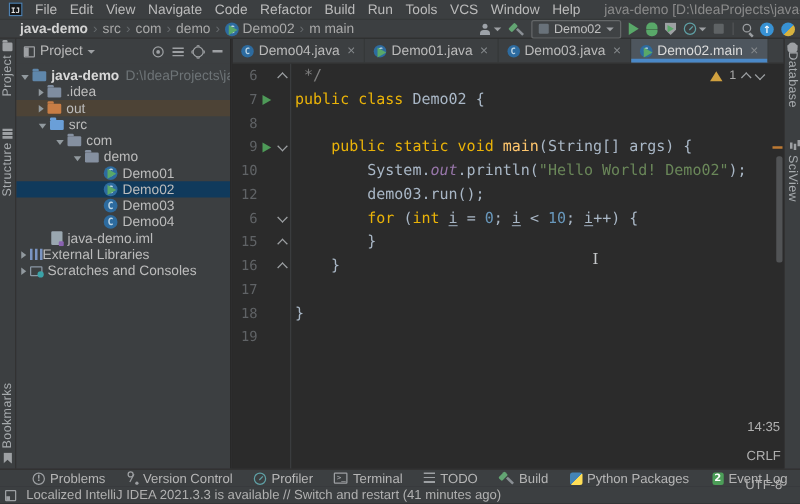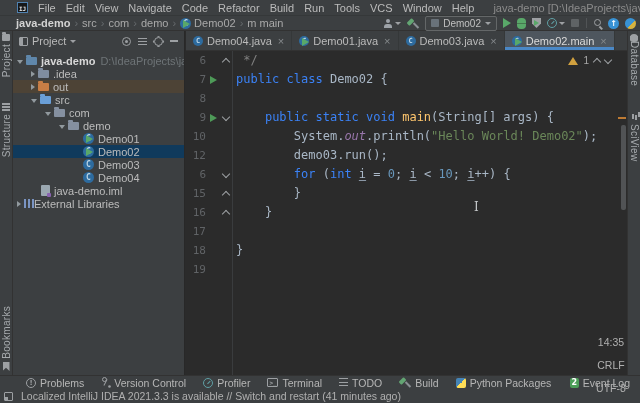--- a/index.html
+++ b/index.html
@@ -3,21 +3,21 @@
 <meta charset="utf-8">
 <style>
   html,body{margin:0;padding:0;background:#2b2b2b;}
   body{width:640px;height:403px;position:relative;overflow:hidden;
        font-family:"Liberation Sans","DejaVu Sans",sans-serif;color:#bbbbbb;font-size:11px;
        -webkit-user-select:none;}
   .ic{display:inline-block;position:relative;flex:none;box-sizing:border-box;}
 
   
   #menubar{position:absolute;left:0;top:0;right:0;height:16px;background:#3c3f41;
-           border-bottom:1px solid #353839;display:flex;align-items:center;padding-left:15px;box-sizing:border-box;}
+           border-bottom:1px solid #353839;display:flex;align-items:center;padding-left:5px;box-sizing:border-box;}
   .logo{width:11px;height:11px;margin:0 5px 0 2px;background:#16181a;border:1px solid #4f81b0;
         color:#e8e8e8;font:700 6px/11px "DejaVu Sans Mono",monospace;text-align:center;}
   .menu-item{padding:0 5px;color:#bbbbbb;}
   #window-title{margin-left:14px;color:#8b8b8b;white-space:nowrap;}
 
   
   #crumbbar{position:absolute;left:0;top:16px;right:0;height:15px;background:#3c3f41;
             border-bottom:1px solid #323232;display:flex;align-items:center;padding:0 4px 0 16px;box-sizing:border-box;}
   #breadcrumbs{display:flex;align-items:center;gap:4px;}
   .crumb{color:#a9a9a9;display:flex;align-items:center;gap:3px;}
@@ -115,21 +115,21 @@
   .codeline.current{background:linear-gradient(to right,transparent 36px,#33383c 36px);}
   .ln{width:20px;flex:none;text-align:right;color:#606366;font-size:11px;}
   .codeline.current .ln{color:#a8a8a8;}
   .runcol{width:14px;flex:none;display:flex;align-items:center;justify-content:center;}
   .gut-run{width:0;height:0;border-left:7px solid #4e9a58;border-top:4.5px solid transparent;border-bottom:4.5px solid transparent;}
   .foldcol{width:12px;flex:none;position:relative;}
   .fold{position:absolute;left:3px;width:5px;height:5px;border-right:1.3px solid #9da0a3;border-bottom:1.3px solid #9da0a3;}
   .fold.start{top:6px;transform:rotate(45deg);}
   .fold.end{top:8px;transform:rotate(-135deg);}
   .codetext{white-space:pre;padding-left:4px;}
-  .c-k{color:#3b82f6;} .c-s{color:#6a8759;} .c-n{color:#6897bb;} .c-f{color:#9876aa;font-style:italic;}
+  .c-k{color:#eab308;} .c-s{color:#6a8759;} .c-n{color:#6897bb;} .c-f{color:#9876aa;font-style:italic;}
   .c-d{color:#ffc66d;} .c-p{color:#a9b7c6;} .c-cm{color:#808080;}
   .c-v{color:#a9b7c6;text-decoration:underline;text-decoration-color:#8a97a5;text-underline-offset:2px;}
   .caret{display:inline-block;width:1.5px;height:13px;background:#d0d0d0;vertical-align:-2px;}
   .bulb{position:absolute;left:55px;top:4px;width:8px;height:8px;border-radius:50%;background:#d2a53f;z-index:2;}
   .bulb::after{content:"";position:absolute;left:2px;top:8px;width:4px;height:3px;background:#8c8c8c;}
   #inspection-widget{position:absolute;top:24px;right:16px;display:flex;align-items:center;gap:5px;font-size:10px;color:#a8a8a8;}
   .warn-tri{width:0;height:0;border-bottom:8px solid #d1a13f;border-left:5px solid transparent;border-right:5px solid transparent;}
   .wchev{width:5px;height:5px;border-right:1.2px solid #9da0a3;border-bottom:1.2px solid #9da0a3;display:inline-block;}
   .wchev.up{transform:rotate(-135deg);margin-top:3px;} .wchev.down{transform:rotate(45deg);margin-bottom:2px;}
   #stripe-mark{position:absolute;right:1px;top:86px;width:8px;height:2px;background:#bd7a33;}
@@ -314,20 +314,25 @@
       <div class="treerow" style="padding-left: 18px;">
         <span class="tchev none"></span>
         <span class="ic ic-iml tico"></span>
         <span class="lbl">java-demo.iml</span>
       </div>
       <div class="treerow" style="padding-left: 4px;">
         <span class="tchev closed"></span>
         <span class="ic ic-libraries tico"></span>
         <span class="lbl">External Libraries</span>
       </div>
+      <div class="treerow" style="padding-left: 4px;">
+        <span class="tchev closed"></span>
+        <span class="ic ic-scratches tico"></span>
+        <span class="lbl">Scratches and Consoles</span>
+      </div>
     </div>
 </div>
 
 <div id="editor">
   <div id="tabbar">
       <div class="tab">
         <span class="ic ic-class">C</span>
         <span>Demo04.java</span>
         <span class="tab-close">×</span>
       </div>

